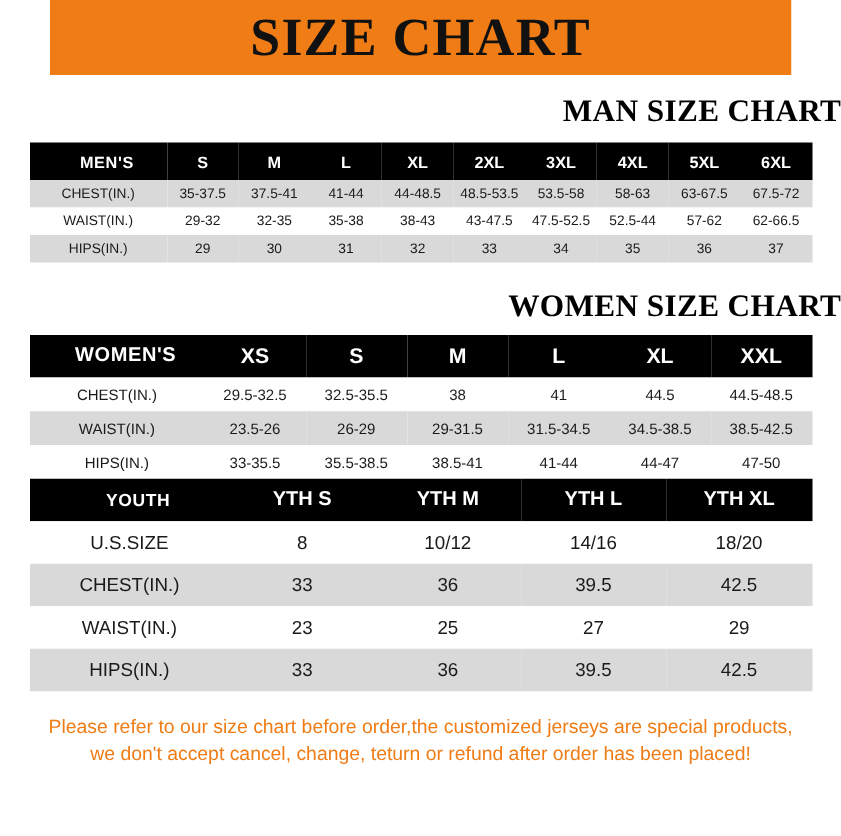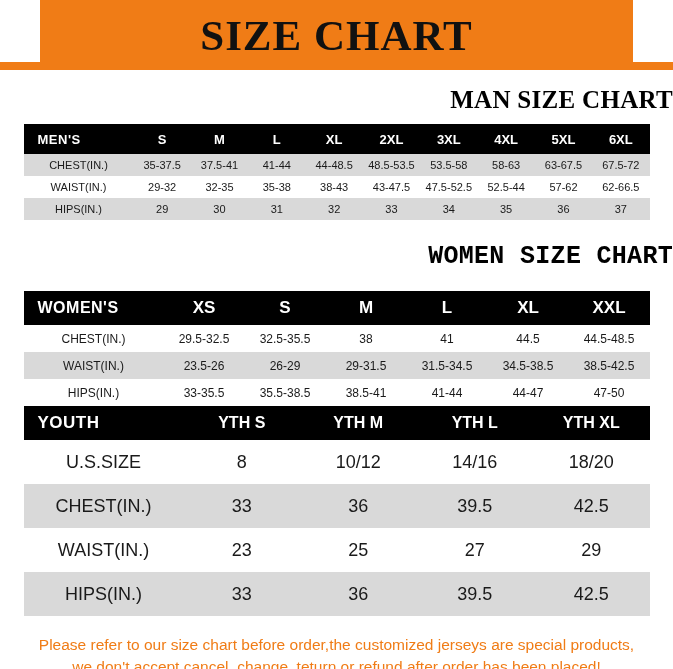--- a/index.html
+++ b/index.html
@@ -16,21 +16,21 @@
   .page {
     position: relative;
     width: 673px;
     height: 669px;
     background: #ffffff;
     box-sizing: border-box;
   }
   
   .banner {
     position: relative;
-    height: 70px;
+    height: 60px;
     background: #f07c16;
     display: flex;
     align-items: center;
     justify-content: center;
   }
   .banner-title {
     font-size: 43px;
     font-weight: bold;
     letter-spacing: 1px;
     color: #111111;
@@ -54,21 +54,21 @@
   
   .section-title {
     text-align: right;
     font-family: "Liberation Serif", serif;
     font-weight: 700;
     font-size: 25px;
     color: #000000;
     letter-spacing: 0.3px;
   }
   #man-section-title   { margin: 16px 0 10px; }
-  #women-section-title { margin: 22px 0 20px; font-family: Liberation Mono, monospace; }
+  #women-section-title { margin: 22px 0 8px; }
   #youth-section-title { margin: 26px 0 12px; }
 
   
   table {
     border-collapse: collapse;
     width: 626px;
     margin: 0 auto;
     table-layout: fixed;
   }
   th, td {
@@ -80,21 +80,21 @@
     font-family: "Liberation Sans", sans-serif;
   }
   thead th {
     background: #000000;
     color: #ffffff;
     font-weight: bold;
     height: 30px;
     font-size: 14px;
   }
   thead th.corner {
-    text-align: left;
+    text-align: center;
     padding-left: 14px;
     font-size: 15px;
     letter-spacing: 0.5px;
   }
   tbody td.rowlabel {
     font-weight: normal;
     font-size: 11.5px;
     color: #1a1a1a;
   }
   tbody tr.shade td { background: #d9d9d9; }
@@ -104,22 +104,22 @@
   #man-table thead th { font-size: 13px; }
   #man-table td { height: 22px; font-size: 11px; }
 
   
   #women-table thead th { height: 34px; font-size: 17px; margin-left: 20px; }
   #women-table thead th.corner { font-size: 16px; }
   #women-table td { height: 27px; font-size: 12px; }
 
   
   #youth-table thead th { height: 34px; font-size: 16px; }
-  #youth-table thead th.corner { font-size: 17px; margin-top: 26px; }
-  #youth-table td { height: 44px; font-size: 18px; }
+  #youth-table thead th.corner { font-size: 14px; margin-top: 26px; }
+  #youth-table td { height: 34px; font-size: 15px; }
 
   
   .note {
     margin: 18px 14px 0 14px;
     text-align: center;
     color: #f07c16;
     font-family: "Liberation Sans", sans-serif;
     font-size: 15.5px;
     line-height: 1.45;
   }

